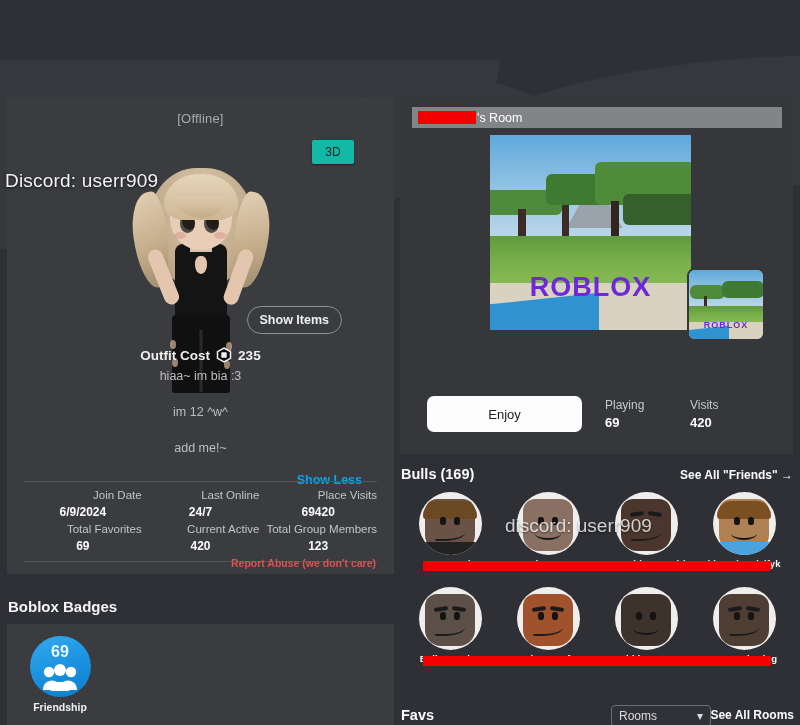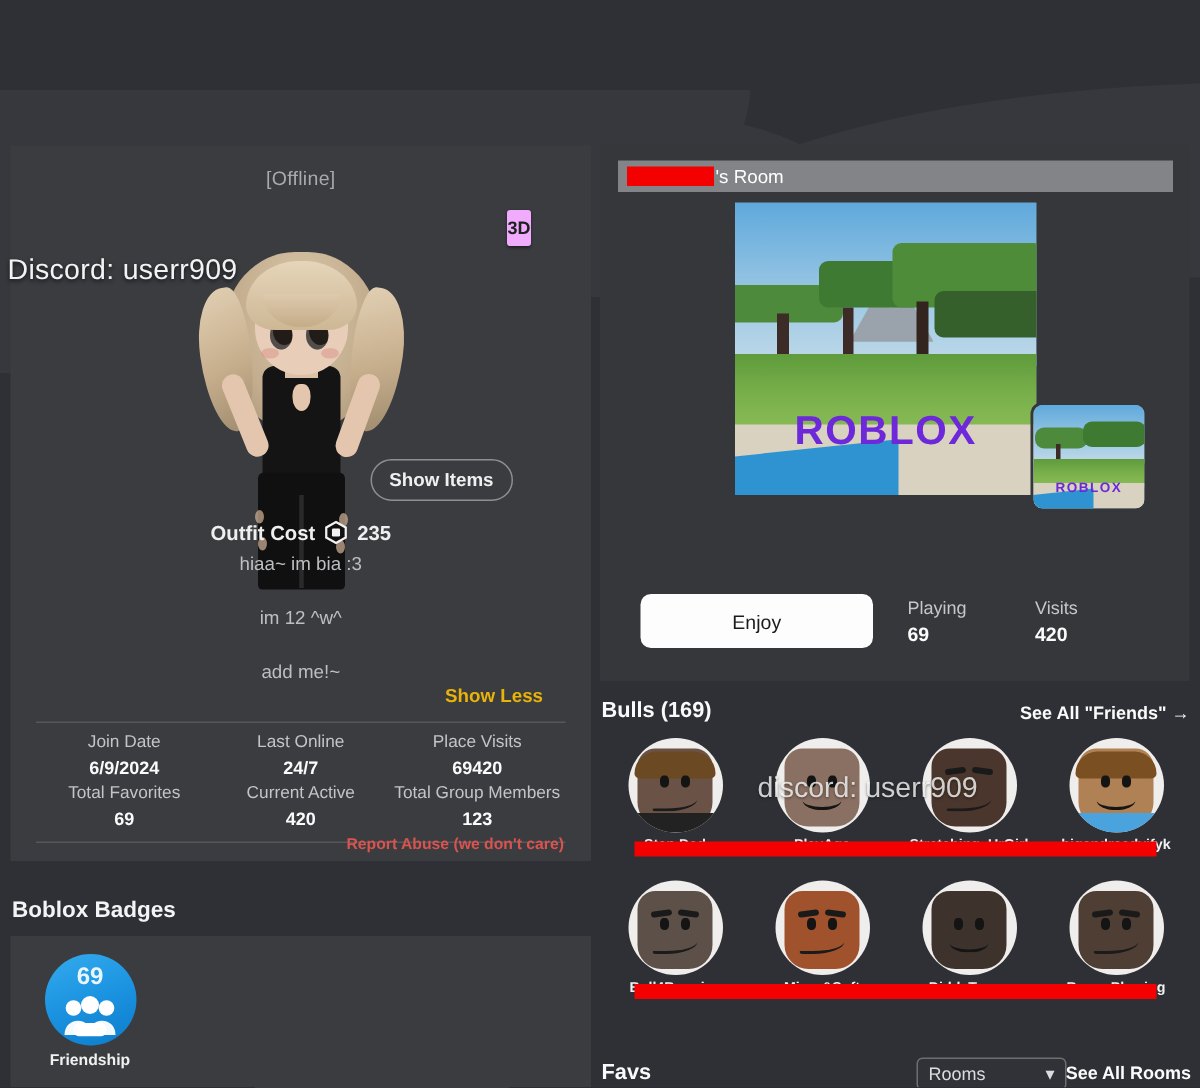--- a/index.html
+++ b/index.html
@@ -42,23 +42,23 @@
     background: #3a3c40;
     z-index: 5;
   }
   .offline-label {
     position: absolute; left: 0; right: 0; top: 14px;
     text-align: center; color: #a9aaad;
     font-size: 13px; letter-spacing: .2px;
   }
   .btn-3d {
     position: absolute; right: 40px; top: 43px;
-    width: 16px; height: 24px;
-    background: #f0abfc; color: #1f1f1f;
-    font-size: 12px; font-weight: bold;
+    width: 42px; height: 24px;
+    background: #14b8a6; color: #1f1f1f;
+    font-size: 12px; font-weight: normal;
     display: flex; align-items: center; justify-content: center;
     border-radius: 2px;
     box-shadow: 0 1px 2px rgba(0,0,0,.45);
   }
   .btn-show-items {
     position: absolute; right: 52px; top: 209px;
     padding: 6px 12px;
     border: 1px solid #8d8f93; border-radius: 16px;
     color: #f0f0f0; font-size: 12.5px; font-weight: 600;
     background: transparent;
@@ -160,33 +160,33 @@
     position: relative;
   }
   .bio-line {
     position: absolute; left: 0; right: 0;
     text-align: center; color: #bdbec1; font-size: 12.5px;
   }
   .bio-1 { top: 272px; }
   .bio-2 { top: 308px; }
   .bio-3 { top: 344px; }
   .show-less {
-    position: absolute; right: 32px; top: 360px;
-    color: #eab308; font-size: 12.5px; font-weight: bold;
+    position: absolute; right: 32px; top: 376px;
+    color: #0ea5e9; font-size: 12.5px; font-weight: bold;
   }
 
   .stats-table {
     position: absolute; left: 17px; right: 17px; top: 384px;
     border-top: 1px solid #55575b;
     border-bottom: 1px solid #55575b;
     padding: 5px 0 6px;
   }
   .stats-row { display: flex; }
   .stats-cell { flex: 1; text-align: center; }
-  .stats-head { color: #c3c4c7; font-size: 11.5px; line-height: 17px; }
+  .stats-head { color: #c3c4c7; font-size: 11.5px; line-height: 17px; text-align: right; }
   .stats-val  { color: #fbfbfb; font-size: 12px; font-weight: bold; line-height: 17px; }
   .report-abuse {
     position: absolute; right: 18px; top: 460px;
     color: #d9534f; font-size: 10.5px; font-weight: bold;
   }
   .discord-overlay {
     position: absolute; left: 5px; top: 170px;
     color: #f3f3f3; font-size: 19px;
     z-index: 8; letter-spacing: .2px;
     text-shadow: 0 1px 3px rgba(0,0,0,.7);

